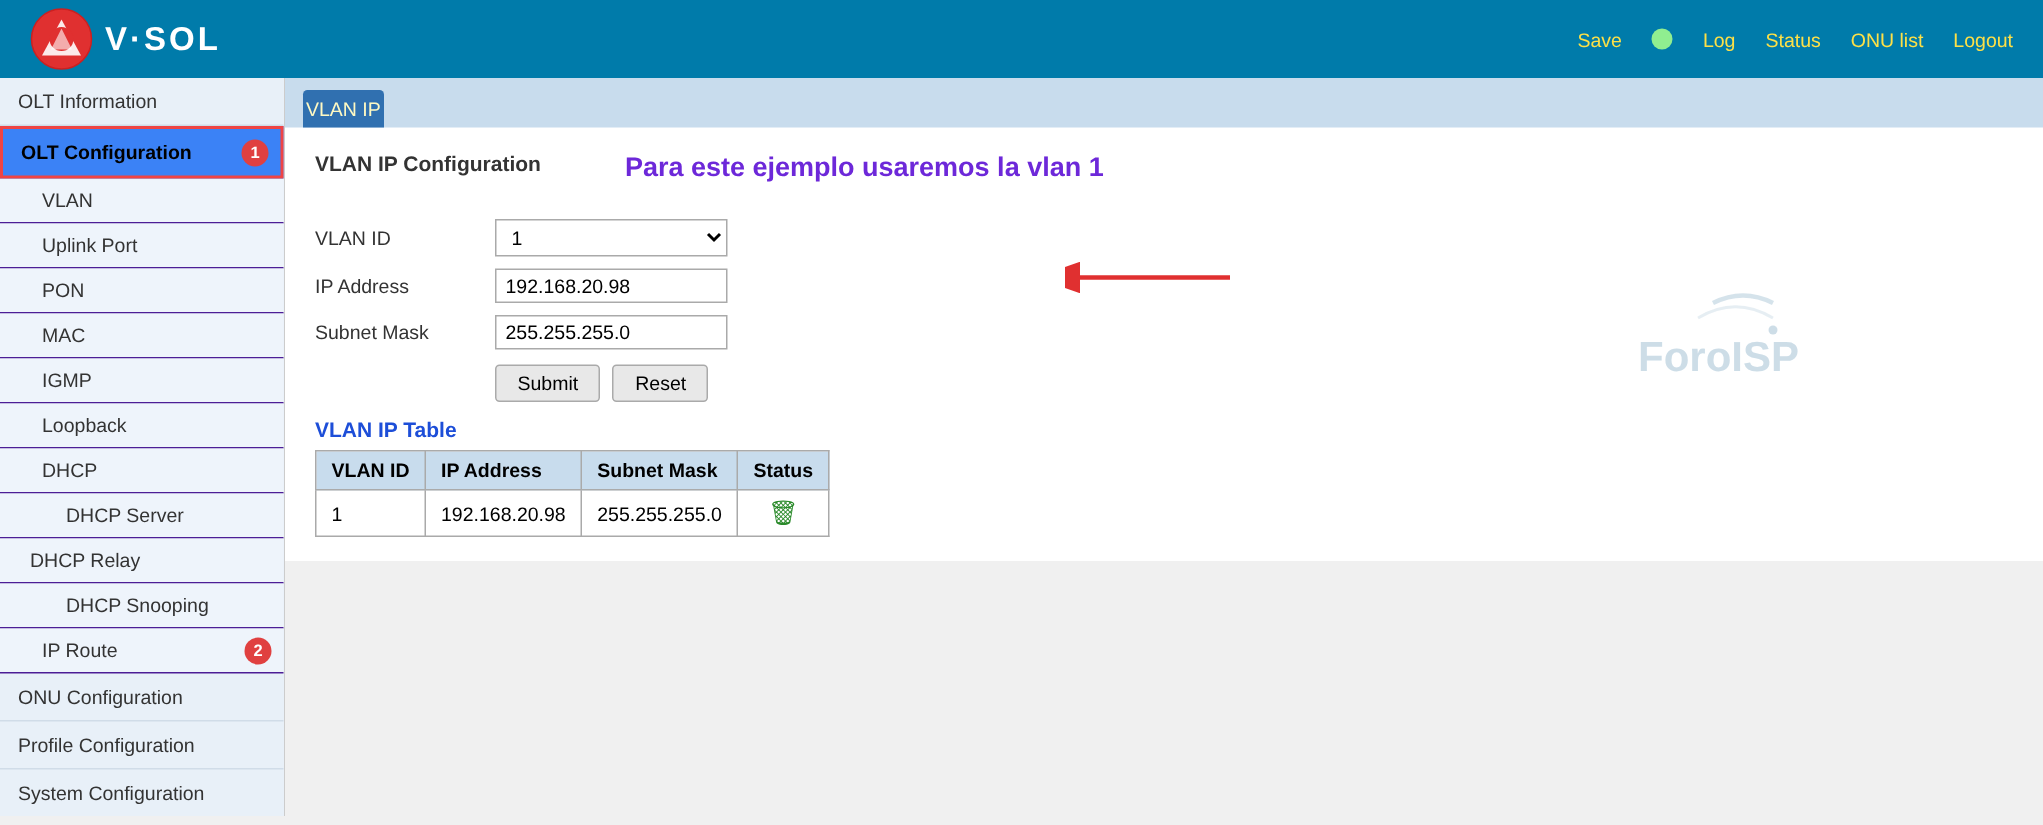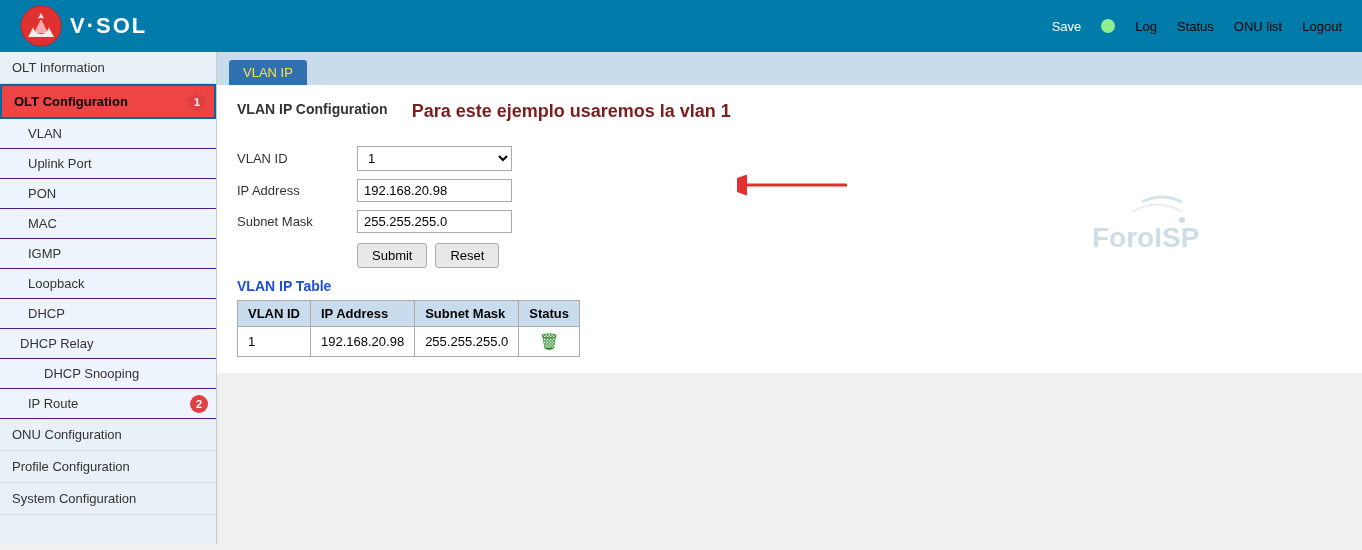--- a/index.html
+++ b/index.html
@@ -29,64 +29,64 @@
       font-weight: bold;
       letter-spacing: 2px;
     }
     .header-right {
       display: flex;
       align-items: center;
       gap: 20px;
       color: white;
     }
     .header-right a {
-      color: #000000;
+      color: #fde047;
       text-decoration: none;
       font-size: 13px;
     }
     .save-btn {
       background: none;
       border: none;
-      color: #ffffff;
+      color: #fde047;
       cursor: pointer;
       font-size: 13px;
       text-align: center;
     }
     .status-dot {
       width: 14px;
       height: 14px;
       background: #90ee90;
       border-radius: 50%;
       display: inline-block;
     }
 
     
     .layout {
       display: flex;
       height: calc(550px - 58px);
     }
 
     
     .sidebar {
-      width: 217px;
+      width: 190px;
       background: #e8f0f8;
       border-right: 1px solid #ccc;
       overflow-y: auto;
       flex-shrink: 0;
     }
     .sidebar-item {
       padding: 8px 12px;
       cursor: pointer;
       color: #333;
       font-size: 13px;
       border-bottom: 1px solid #d0dce8;
     }
     .sidebar-item.active-section {
-      background: #ef4444;
-      border: 2px solid #0369a1;
+      background: #3b82f6;
+      border: 2px solid #ef4444;
       color: #000;
       font-weight: bold;
       position: relative;
     }
     .sidebar-sub {
       padding: 7px 12px 7px 28px;
       cursor: pointer;
       color: #333;
       font-size: 13px;
       border-bottom: 1px solid #4c1d95;
@@ -117,37 +117,37 @@
       overflow-y: auto;
       padding: 0;
     }
     .tab-bar {
       background: #c8dced;
       padding: 8px 12px 0 12px;
       display: flex;
     }
     .tab {
       background: #3070b0;
-      color: #fde047;
-      padding: 5px 14px;
+      color: #fef9c3;
+      padding: 5px 2px;
       border-radius: 3px 3px 0 0;
       font-size: 13px;
       cursor: pointer;
     }
     .content-area {
       padding: 16px 20px;
     }
     .section-title {
       font-weight: bold;
       font-size: 14px;
       color: #333;
       margin-bottom: 12px;
     }
     .annotation {
-      color: #7f1d1d;
+      color: #6d28d9;
       font-size: 18px;
       font-weight: bold;
       margin-bottom: 14px;
       display: inline-block;
     }
     .form-row {
       display: flex;
       align-items: center;
       margin-bottom: 8px;
     }
@@ -270,20 +270,23 @@
     </div>
 
     <div class="sidebar-sub">
       <span>Loopback</span>
     </div>
 
     <div class="sidebar-sub">
       <span>DHCP</span>
     </div>
 
+    <div class="sidebar-sub" style="padding-left:44px;">
+      <span>DHCP Server</span>
+    </div>
 
     <div class="sidebar-sub" style="padding-left:20px;">
       <span>DHCP Relay</span>
     </div>
 
     <div class="sidebar-sub" style="padding-left:44px;">
       <span>DHCP Snooping</span>
     </div>
 
     <div class="sidebar-sub active-highlight" style="position:relative;">
@@ -306,21 +309,21 @@
 
   <div class="main-wrapper" style="flex:1; position:relative;">
     <div class="main">
 
       <div class="tab-bar">
         <div class="tab">VLAN IP</div>
       </div>
 
       <div class="content-area">
 
-        <div style="display:flex; align-items:flex-start; gap:24px; margin-bottom:10px;">
+        <div style="display:flex; align-items:flex-start; gap:56px; margin-bottom:10px;">
           <div class="section-title">VLAN IP Configuration</div>
           <div>
             <span class="annotation">Para este ejemplo usaremos la vlan 1</span>
             
             <svg width="120" height="30" style="position:absolute; left:520px; top:118px;" viewBox="0 0 120 30">
               <defs>
                 <marker id="arrowhead" markerWidth="10" markerHeight="7" refX="0" refY="3.5" orient="auto">
                   <polygon points="0 0, 10 3.5, 0 7" fill="#e03030"></polygon>
                 </marker>
               </defs>

